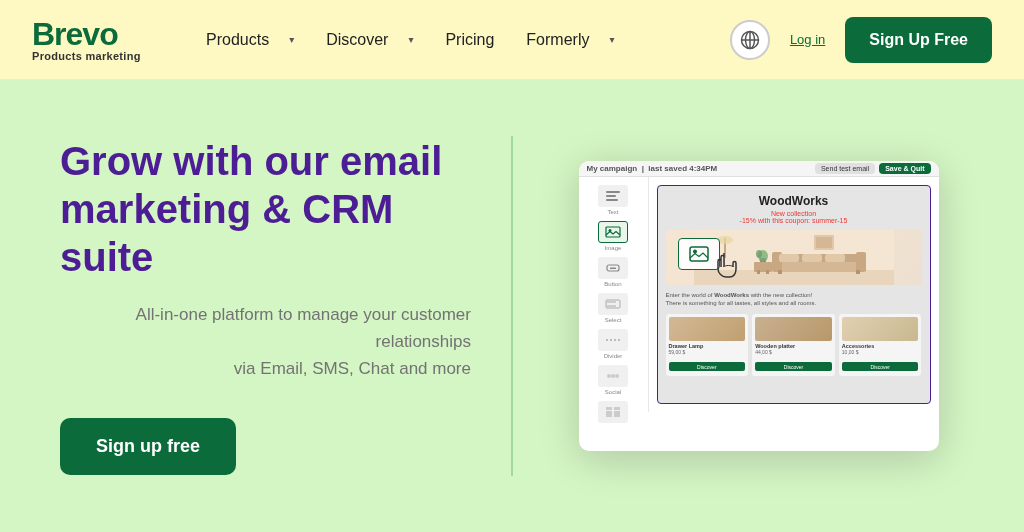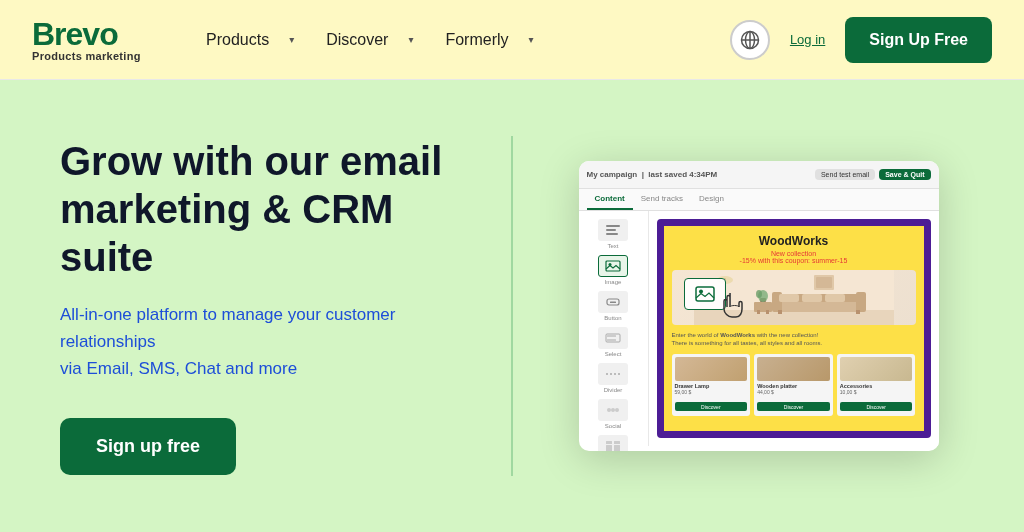--- a/index.html
+++ b/index.html
@@ -117,31 +117,32 @@
 
     .hero-left {
       flex: 1;
       max-width: 480px;
       padding-right: 40px;
     }
 
     .hero-title {
       font-size: 40px;
       font-weight: 800;
-      color: #0f172a;
+      color: #4c1d95;
       line-height: 1.2;
       margin-bottom: 20px;
     }
 
     .hero-desc {
       font-size: 17px;
-      color: #1d4ed8;
+      color: #737373;
       line-height: 1.6;
       margin-bottom: 36px;
       max-width: 420px;
+      text-align: right;
     }
 
     .hero-cta {
       background: #0b6b3a;
       color: #fff;
       border: none;
       border-radius: 10px;
       padding: 18px 36px;
       font-size: 18px;
       font-weight: 600;
@@ -174,21 +175,21 @@
       width: 360px;
       height: 290px;
       overflow: hidden;
       position: relative;
     }
 
     
     .mockup-topbar {
       background: #f5f5f5;
       border-bottom: 1px solid #e0e0e0;
-      height: 28px;
+      height: 16px;
       display: flex;
       align-items: center;
       padding: 0 8px;
       gap: 20px;
     }
     .mockup-topbar-left {
       font-size: 8px;
       color: #555;
       font-weight: 600;
       flex: 1;
@@ -276,22 +277,22 @@
 
     
     .mockup-content {
       flex: 1;
       padding: 8px;
       background: #fff;
       overflow: hidden;
     }
 
     .mockup-email-preview {
-      background: #fde047;
-      border: 7px solid #4c1d95;
+      background: #e5e5e5;
+      border: 1px solid #4c1d95;
       border-radius: 4px;
       height: 100%;
       padding: 8px;
       position: relative;
     }
 
     .mockup-brand-name {
       font-size: 12px;
       font-weight: 700;
       color: #222;
@@ -382,20 +383,23 @@
   </div>
 
   <div class="nav-links">
     <div class="nav-item">
       <span>Products</span>
       <span class="chevron">▾</span>
     </div>
     <div class="nav-item">
       <span>Discover</span>
       <span class="chevron">▾</span>
+    </div>
+    <div class="nav-item">
+      <span>Pricing</span>
     </div>
     <div class="nav-item">
       <span>Formerly</span>
       <span class="chevron">▾</span>
     </div>
   </div>
 
   <div class="nav-right">
     <div class="globe-btn">
       <svg width="20" height="20" viewBox="0 0 20 20" fill="none">
@@ -425,25 +429,20 @@
       <div class="mockup-topbar">
         <span class="mockup-topbar-left">
           <span>My campaign</span> &nbsp;|&nbsp; <span>last saved 4:34PM</span>
         </span>
         <div class="mockup-topbar-right">
           <span class="mockup-topbar-btn2">Send test email</span>
           <span class="mockup-topbar-btn">Save &amp; Quit</span>
         </div>
       </div>
 
-      <div class="mockup-tabs">
-        <div class="mockup-tab active">Content</div>
-        <div class="mockup-tab">Send tracks</div>
-        <div class="mockup-tab">Design</div>
-      </div>
 
       <div class="mockup-body">
 
         <div class="mockup-sidebar">
 
           <div class="mockup-icon-row">
             <div class="mockup-icon-box">
               <svg width="16" height="12" viewBox="0 0 16 12">
                   <rect x="1" y="1" width="14" height="2" rx="1" fill="#888"></rect>
                   <rect x="1" y="5" width="10" height="2" rx="1" fill="#888"></rect>

